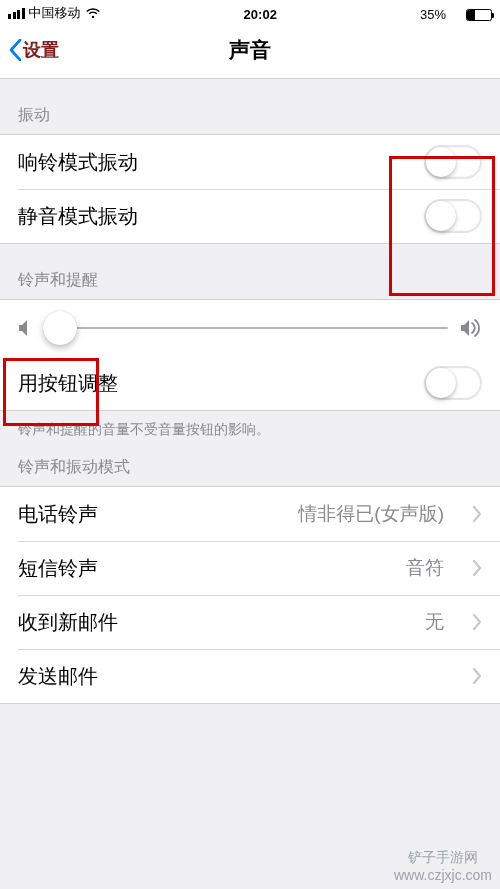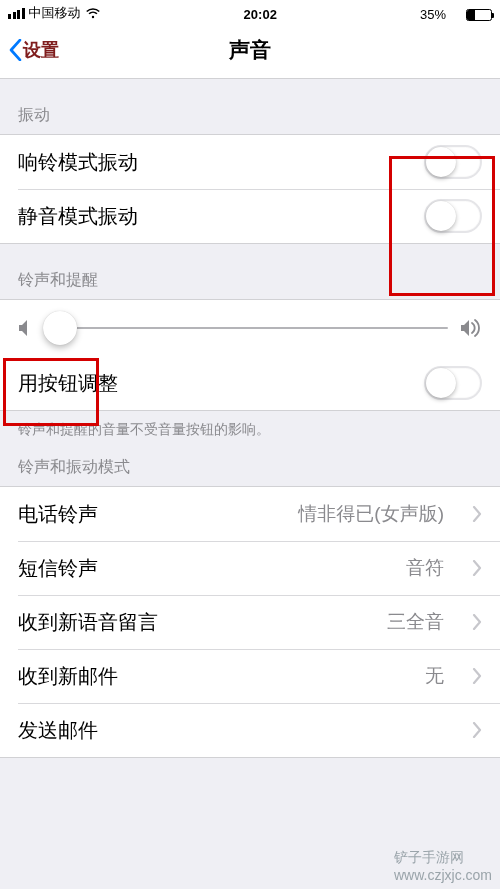--- a/index.html
+++ b/index.html
@@ -236,29 +236,20 @@
   <div class="cell">
     <div class="cell-label">短信铃声</div>
     <div class="cell-value">音符</div>
     <span class="chevron">
         <svg width="10" height="16" viewBox="0 0 10 16">
           <path d="M2 1l6 7-6 7" stroke="#c7c7cc" stroke-width="2.2" fill="none" stroke-linecap="round" stroke-linejoin="round"></path>
         </svg>
       </span>
   </div>
   <div class="cell">
-    <div class="cell-label">收到新语音留言</div>
-    <div class="cell-value">三全音</div>
-    <span class="chevron">
-        <svg width="10" height="16" viewBox="0 0 10 16">
-          <path d="M2 1l6 7-6 7" stroke="#c7c7cc" stroke-width="2.2" fill="none" stroke-linecap="round" stroke-linejoin="round"></path>
-        </svg>
-      </span>
-  </div>
-  <div class="cell">
     <div class="cell-label">收到新邮件</div>
     <div class="cell-value">无</div>
     <span class="chevron">
         <svg width="10" height="16" viewBox="0 0 10 16">
           <path d="M2 1l6 7-6 7" stroke="#c7c7cc" stroke-width="2.2" fill="none" stroke-linecap="round" stroke-linejoin="round"></path>
         </svg>
       </span>
   </div>
   <div class="cell">
     <div class="cell-label">发送邮件</div>
@@ -267,14 +258,14 @@
         <svg width="10" height="16" viewBox="0 0 10 16">
           <path d="M2 1l6 7-6 7" stroke="#c7c7cc" stroke-width="2.2" fill="none" stroke-linecap="round" stroke-linejoin="round"></path>
         </svg>
       </span>
   </div>
 </div>
 
 <div class="hl hl-toggles"></div>
 <div class="hl hl-slider"></div>
 
-<div class="watermark" style="white-space:pre; text-align:left;">铲子手游网
+<div class="watermark" style="white-space:pre; text-align:center;">铲子手游网
 www.czjxjc.com</div>
 
 </body></html>

